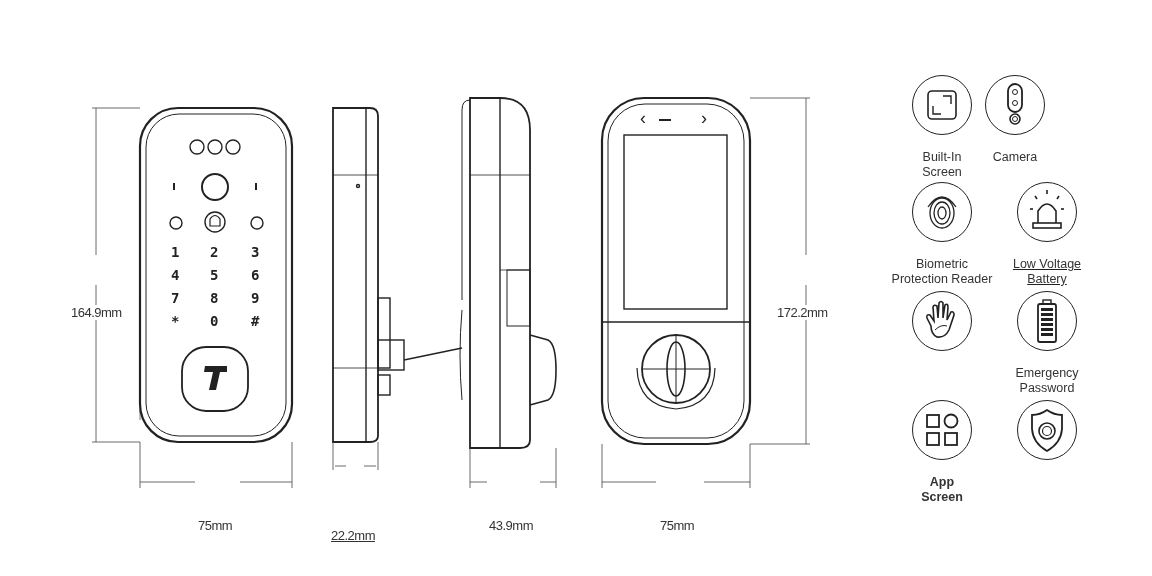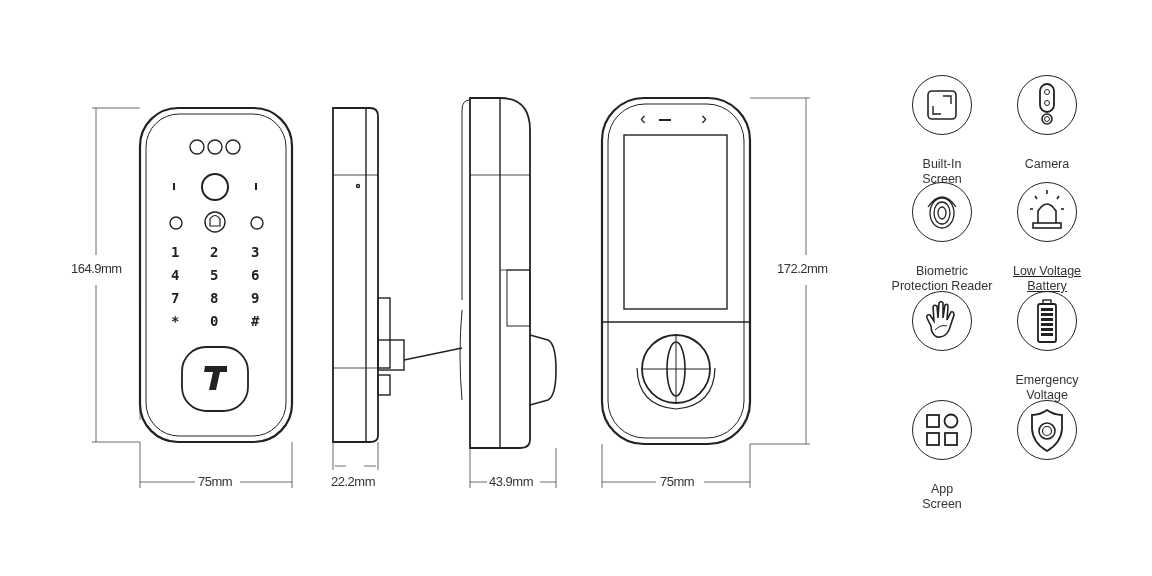--- a/index.html
+++ b/index.html
@@ -1,23 +1,23 @@
 <!DOCTYPE html>
 <html><head>
 <meta charset="utf-8">
 <style>
   html,body{margin:0;padding:0;background:#ffffff;}
   body{width:1152px;height:576px;position:relative;overflow:hidden;font-family:"Liberation Sans","DejaVu Sans",sans-serif;color:#222;}
   .abs{position:absolute;}
   svg{position:absolute;left:0;top:0;}
-  .dim{position:absolute;font-size:13px;color:#333;letter-spacing:-0.5px;background:#fff;padding:0 1px;white-space:nowrap;}
+  .dim{position:absolute;font-size:13px;color:#333;letter-spacing:-0.5px;background:#fff;padding:0 1px;white-space:nowrap;margin-top:44px;}
   .feature{position:absolute;width:110px;text-align:center;}
   .feature .circle{width:58px;height:58px;border:1.6px solid #222;border-radius:50%;margin:0 auto;position:relative;}
   .feature .circle svg{left:0;top:0;}
-  .feature .lbl{font-size:12.5px;line-height:15px;margin-top:22px;color:#333;}
+  .feature .lbl{font-size:12.5px;line-height:15px;margin-top:15px;color:#333;}
   .key{position:absolute;font-size:14px;font-weight:bold;color:#222;font-family:"DejaVu Sans Mono",monospace;}
 </style>
 </head>
 <body>
 
 <svg width="1152" height="576">
   <g fill="none" stroke="#222" stroke-width="1.4">
 
     <rect x="140" y="108" width="152" height="334" rx="38" stroke-width="2.2"></rect>
     <rect x="146" y="114" width="140" height="322" rx="33" stroke-width="1"></rect>
@@ -107,38 +107,38 @@
 <div class="key" style="left:251px;top:290px;">9</div>
 <div class="key" style="left:171px;top:313px;">*</div>
 <div class="key" style="left:210px;top:313px;">0</div>
 <div class="key" style="left:251px;top:313px;">#</div>
 
 <div class="abs" style="left:640px;top:108px;font-size:18px;">‹</div>
 <div class="abs" style="left:701px;top:108px;font-size:18px;">›</div>
 
 <div class="dim" style="left:70px;top:261px;">164.9mm</div>
 <div class="dim" style="left:197px;top:474px;">75mm</div>
-<div class="dim" style="left:330px;top:474px;">22.2mm</div>
+<div class="dim" style="left:330px;top:484px;text-decoration:underline;">22.2mm</div>
 <div class="dim" style="left:488px;top:474px;">43.9mm</div>
 <div class="dim" style="left:776px;top:261px;">172.2mm</div>
 <div class="dim" style="left:659px;top:474px;">75mm</div>
 
 <div class="feature" style="left:887px;top:75px;">
   <div class="circle">
       <svg width="58" height="58">
         <rect x="15" y="15" width="28" height="28" rx="4" fill="none" stroke="#222" stroke-width="1.6"></rect>
         <path d="M20 30 L20 38 L28 38 M30 20 L38 20 L38 28" fill="none" stroke="#222" stroke-width="1.4"></path>
       </svg>
     </div>
   <div class="lbl">
       <div>Built-In</div>
       <div>Screen</div>
     </div>
 </div>
-<div class="feature" style="left:992px;top:75px;">
+<div class="feature" style="left:960px;top:75px;">
   <div class="circle">
       <svg width="58" height="58">
         <rect x="22" y="8" width="14" height="28" rx="7" fill="none" stroke="#222" stroke-width="1.8"></rect>
         <circle cx="29" cy="16" r="2.5" fill="none" stroke="#222"></circle>
         <circle cx="29" cy="27" r="2.5" fill="none" stroke="#222"></circle>
         <circle cx="29" cy="43" r="5" fill="none" stroke="#222" stroke-width="1.6"></circle>
         <circle cx="29" cy="43" r="2.5" fill="none" stroke="#222"></circle>
       </svg>
     </div>
   <div class="lbl">
@@ -199,24 +199,24 @@
           <rect x="23" y="21" width="12" height="3"></rect>
           <rect x="23" y="26" width="12" height="3"></rect>
           <rect x="23" y="31" width="12" height="3"></rect>
           <rect x="23" y="36" width="12" height="3"></rect>
           <rect x="23" y="41" width="12" height="3"></rect>
         </g>
       </svg>
     </div>
   <div class="lbl">
       <div>Emergency</div>
-      <div>Voltage</div>
-    </div>
-</div>
-<div class="feature" style="left:887px;top:400px;">
+      <div>Password</div>
+    </div>
+</div>
+<div class="feature" style="left:887px;top:400px;font-weight:bold;">
   <div class="circle">
       <svg width="58" height="58">
         <g fill="none" stroke="#222" stroke-width="1.8">
           <rect x="14" y="14" width="12" height="12"></rect>
           <circle cx="38" cy="20" r="6.5"></circle>
           <rect x="14" y="32" width="12" height="12"></rect>
           <rect x="32" y="32" width="12" height="12"></rect>
         </g>
       </svg>
     </div>

